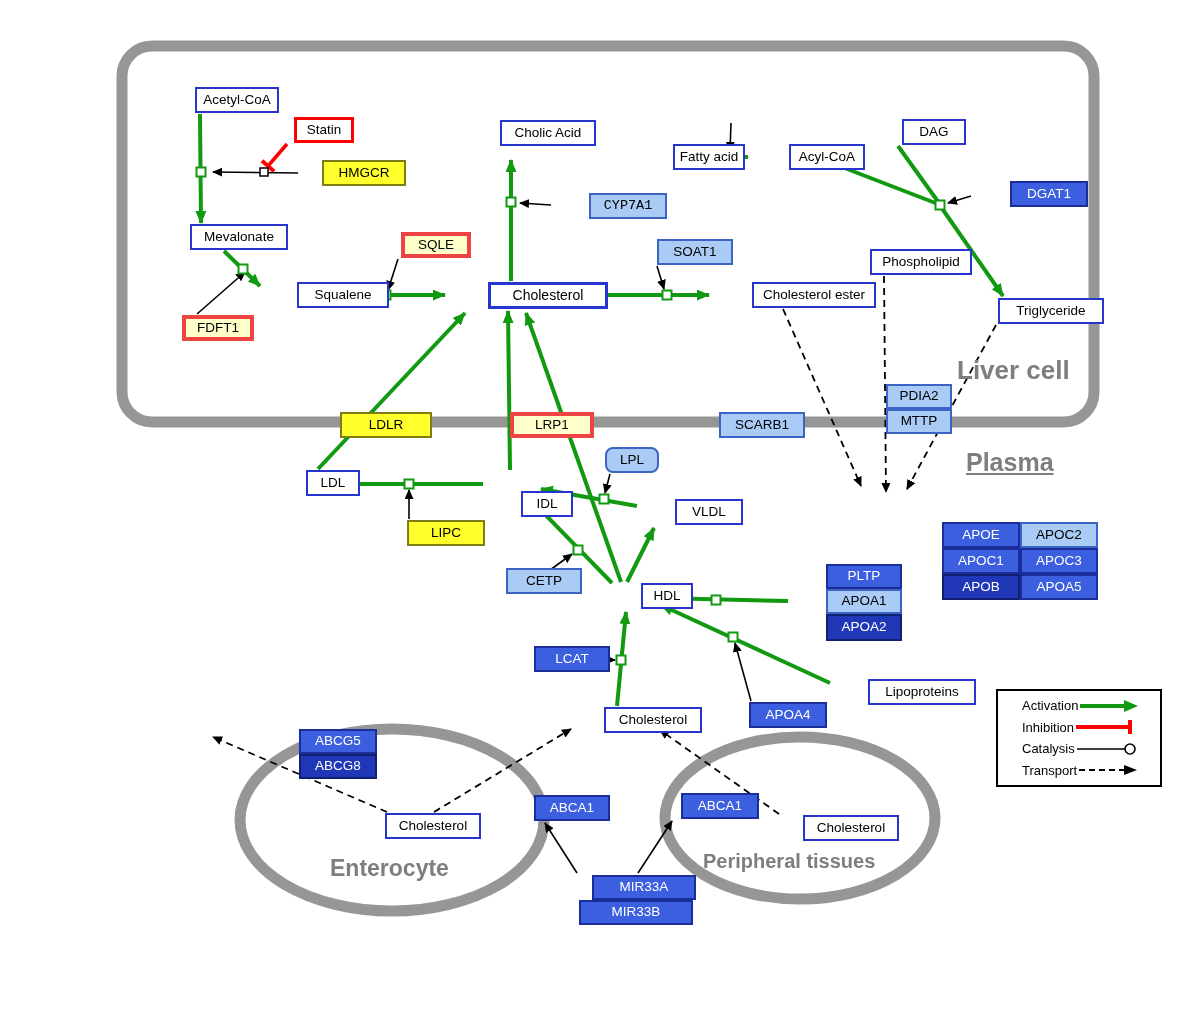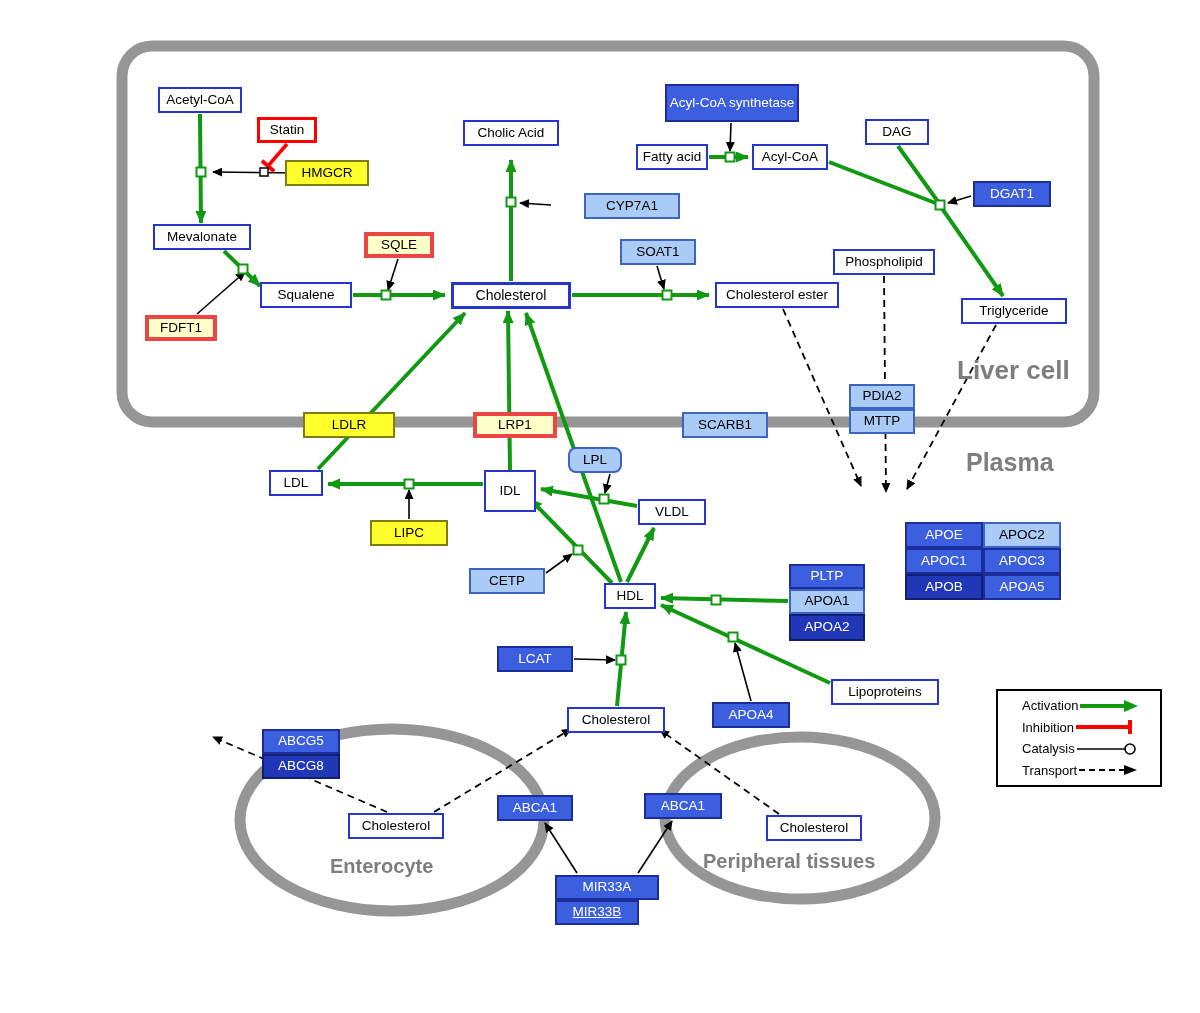--- a/index.html
+++ b/index.html
@@ -5,42 +5,42 @@
   html,body{margin:0;padding:0;background:#fff;}
   #canvas{
     position:relative;width:1200px;height:1013px;background:#fff;overflow:hidden;
     font-family:"Liberation Sans", sans-serif;
   }
   #edge-layer{position:absolute;left:0;top:0;}
   #node-layer{position:absolute;left:0;top:0;width:1200px;height:1013px;pointer-events:none;}
   .node{
     position:absolute;display:flex;align-items:center;justify-content:center;
     text-align:center;font-size:13.5px;line-height:1.05;color:#000;
-    box-sizing:border-box;background:#fff;pointer-events:auto;padding:0 2px;
+    box-sizing:border-box;background:#fff;pointer-events:auto;padding:0 2px;margin-left:37px;
   }
   .style-metabolite{background:#ffffff;border:2px solid #2735cf;}
   .style-metabolite-bold{background:#ffffff;border:3px solid #2735cf;font-size:14px;}
   .style-statin{background:#ffffff;border:3px solid #ff0000;}
   .style-yellow{background:#ffff2b;border:2px solid #7d7d12;}
   .style-paleyellow{background:#ffffc9;border:4px solid #ef4444;}
   .style-lightblue{background:#a9cbf5;border:2px solid #3c64c4;}
   .style-blue{background:#3b5fdf;border:2px solid #1b2d9a;color:#fff;}
   .style-darkblue{background:#2038b8;border:2px solid #111f6e;color:#fff;}
   .edge-activation{stroke:#119a11;stroke-width:4;fill:none;}
   .edge-catalysis{stroke:#000;stroke-width:1.6;fill:none;}
   .edge-transport{stroke:#000;stroke-width:1.8;fill:none;stroke-dasharray:7 5;}
   .edge-inhibition{stroke:#ff0000;stroke-width:3.5;fill:none;}
   .junction{fill:#ffffff;stroke:#119a11;stroke-width:2;}
   .anchor{fill:#ffffff;stroke:#000000;stroke-width:1.5;}
   .compartment-label{
     position:absolute;font-weight:bold;color:#7e7e7e;white-space:nowrap;
   }
   #liver-label{left:957px;top:355px;font-size:26px;}
-  #plasma-label{left:966px;top:448px;font-size:25px;}
-  #enterocyte-label{left:330px;top:855px;font-size:20px;}
+  #plasma-label{left:966px;top:448px;font-size:25px;text-decoration:underline;}
+  #enterocyte-label{left:330px;top:855px;font-size:23px;}
   #peripheral-label{left:703px;top:850px;font-size:20px;}
   #legend{
     position:absolute;left:996px;top:689px;width:166px;height:98px;
     border:2px solid #000;background:#fff;box-sizing:border-box;
     display:flex;flex-direction:column;justify-content:space-around;padding:4px 24px;
   }
   .legend-row{display:flex;align-items:center;justify-content:space-between;height:20px;}
   .legend-label{font-size:13px;color:#000;}
   .legend-icon{flex:0 0 auto;}
 </style>
@@ -126,38 +126,37 @@
 
   <div id="node-layer">
       <div class="node style-metabolite" style="left: 158px; top: 87px; width: 84px; height: 26px;">Acetyl-CoA</div>
       <div class="node style-statin" style="left: 257px; top: 117px; width: 60px; height: 26px;">Statin</div>
       <div class="node style-yellow" style="left: 285px; top: 160px; width: 84px; height: 26px;">HMGCR</div>
       <div class="node style-metabolite" style="left: 153px; top: 224px; width: 98px; height: 26px;">Mevalonate</div>
       <div class="node style-paleyellow" style="left: 364px; top: 232px; width: 70px; height: 26px;">SQLE</div>
       <div class="node style-paleyellow" style="left: 145px; top: 315px; width: 72px; height: 26px;">FDFT1</div>
       <div class="node style-metabolite" style="left: 260px; top: 282px; width: 92px; height: 26px;">Squalene</div>
       <div class="node style-metabolite" style="left: 463px; top: 120px; width: 96px; height: 26px;">Cholic Acid</div>
-      <div class="node style-lightblue" style="left: 584px; top: 193px; width: 96px; height: 26px;">CYP7A1</div>
+      <div class="node style-lightblue" style="left: 552px; top: 193px; width: 78px; height: 26px; font-family: Liberation Mono, monospace;">CYP7A1</div>
       <div class="node style-metabolite-bold" style="left: 451px; top: 281.5px; width: 120px; height: 27px;">Cholesterol</div>
       <div class="node style-lightblue" style="left: 620px; top: 239px; width: 76px; height: 26px;">SOAT1</div>
       <div class="node style-metabolite" style="left: 715px; top: 282px; width: 124px; height: 26px;">Cholesterol ester</div>
-      <div class="node style-blue" style="left: 665px; top: 84px; width: 134px; height: 38px;">Acyl-CoA synthetase</div>
       <div class="node style-metabolite" style="left: 636px; top: 144px; width: 72px; height: 26px;">Fatty acid</div>
       <div class="node style-metabolite" style="left: 752px; top: 144px; width: 76px; height: 26px;">Acyl-CoA</div>
       <div class="node style-metabolite" style="left: 865px; top: 119px; width: 64px; height: 26px;">DAG</div>
       <div class="node style-blue" style="left: 973px; top: 181px; width: 78px; height: 26px;">DGAT1</div>
       <div class="node style-metabolite" style="left: 833px; top: 249px; width: 102px; height: 26px;">Phospholipid</div>
       <div class="node style-metabolite" style="left: 961px; top: 298px; width: 106px; height: 26px;">Triglyceride</div>
       <div class="node style-lightblue" style="left: 849px; top: 383.5px; width: 66px; height: 25px;">PDIA2</div>
       <div class="node style-lightblue" style="left: 849px; top: 408.5px; width: 66px; height: 25px;">MTTP</div>
       <div class="node style-yellow" style="left: 303px; top: 412px; width: 92px; height: 26px;">LDLR</div>
       <div class="node style-paleyellow" style="left: 473px; top: 412px; width: 84px; height: 26px;">LRP1</div>
       <div class="node style-lightblue" style="left: 682px; top: 412px; width: 86px; height: 26px;">SCARB1</div>
       <div class="node style-metabolite" style="left: 269px; top: 470px; width: 54px; height: 26px;">LDL</div>
-      <div class="node style-metabolite" style="left: 484px; top: 470px; width: 52px; height: 42px;">IDL</div>
+      <div class="node style-metabolite" style="left: 484px; top: 491px; width: 52px; height: 26px;">IDL</div>
       <div class="node style-lightblue" style="left: 568px; top: 447px; width: 54px; height: 26px; border-radius: 8px;">LPL</div>
       <div class="node style-metabolite" style="left: 638px; top: 499px; width: 68px; height: 26px;">VLDL</div>
       <div class="node style-yellow" style="left: 370px; top: 520px; width: 78px; height: 26px;">LIPC</div>
       <div class="node style-lightblue" style="left: 469px; top: 568px; width: 76px; height: 26px;">CETP</div>
       <div class="node style-metabolite" style="left: 604px; top: 583px; width: 52px; height: 26px;">HDL</div>
       <div class="node style-blue" style="left: 789px; top: 563.5px; width: 76px; height: 25px;">PLTP</div>
       <div class="node style-lightblue" style="left: 789px; top: 588.5px; width: 76px; height: 25px;">APOA1</div>
       <div class="node style-darkblue" style="left: 789px; top: 613.5px; width: 76px; height: 27px;">APOA2</div>
       <div class="node style-blue" style="left: 497px; top: 646px; width: 76px; height: 26px;">LCAT</div>
       <div class="node style-blue" style="left: 712px; top: 702px; width: 78px; height: 26px;">APOA4</div>
@@ -169,21 +168,21 @@
       <div class="node style-darkblue" style="left: 905px; top: 574px; width: 78px; height: 26px;">APOB</div>
       <div class="node style-blue" style="left: 983px; top: 574px; width: 78px; height: 26px;">APOA5</div>
       <div class="node style-metabolite" style="left: 567px; top: 707px; width: 98px; height: 26px;">Cholesterol</div>
       <div class="node style-blue" style="left: 262px; top: 728.5px; width: 78px; height: 25px;">ABCG5</div>
       <div class="node style-darkblue" style="left: 262px; top: 753.5px; width: 78px; height: 25px;">ABCG8</div>
       <div class="node style-metabolite" style="left: 348px; top: 813px; width: 96px; height: 26px;">Cholesterol</div>
       <div class="node style-blue" style="left: 497px; top: 795px; width: 76px; height: 26px;">ABCA1</div>
       <div class="node style-blue" style="left: 644px; top: 793px; width: 78px; height: 26px;">ABCA1</div>
       <div class="node style-metabolite" style="left: 766px; top: 815px; width: 96px; height: 26px;">Cholesterol</div>
       <div class="node style-blue" style="left: 555px; top: 874.5px; width: 104px; height: 25px;">MIR33A</div>
-      <div class="node style-blue" style="left: 555px; top: 899.5px; width: 84px; height: 25px; text-decoration: underline;">MIR33B</div>
+      <div class="node style-blue" style="left: 542px; top: 899.5px; width: 114px; height: 25px;">MIR33B</div>
     </div>
 
   <div id="liver-label" class="compartment-label">Liver cell</div>
   <div id="plasma-label" class="compartment-label">Plasma</div>
   <div id="enterocyte-label" class="compartment-label">Enterocyte</div>
   <div id="peripheral-label" class="compartment-label">Peripheral tissues</div>
 
   <div id="legend">
     <div class="legend-row">
       <span class="legend-label">Activation</span>

